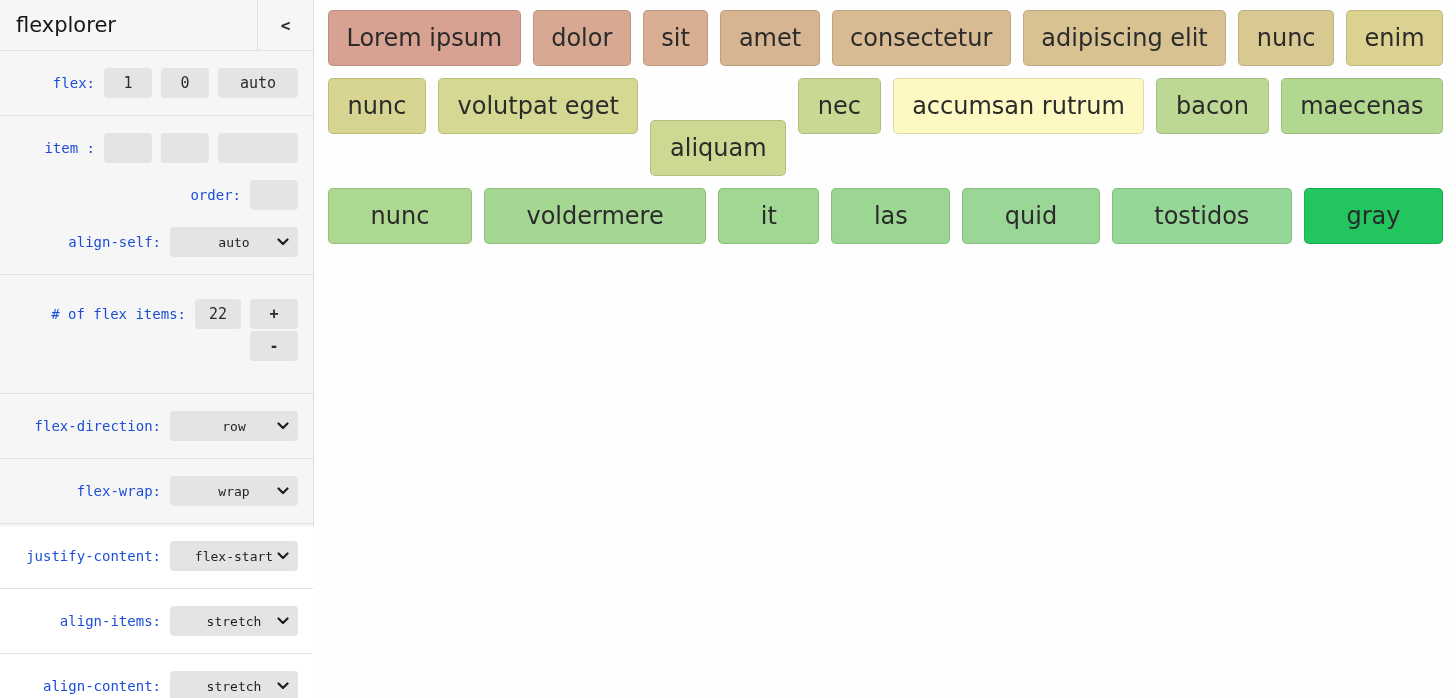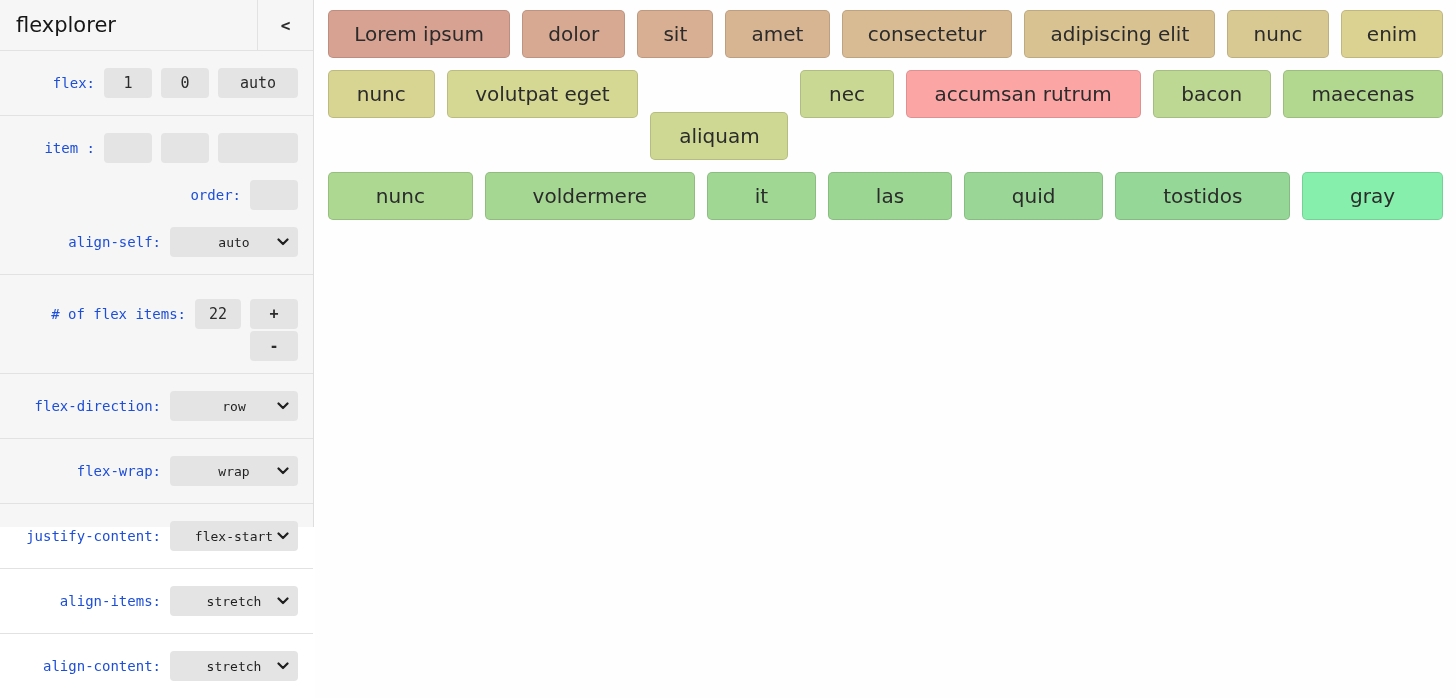--- a/index.html
+++ b/index.html
@@ -96,27 +96,27 @@
   .main {
     position: absolute; left: 315px; top: 0; right: 0; bottom: 0;
     background: #fefefe;
     padding: 4px 7px;
     display: flex; flex-direction: column;
   }
   .flex-line { display: flex; width: 100%; }
   .flex-item {
     flex: 1 0 auto;
     margin: 6px;
-    height: 48px;
+    height: 56px;
     border: 1px solid rgba(0,0,0,0.12);
     border-radius: 5px;
     display: flex; align-items: center; justify-content: center;
     padding: 0 17px;
     font-family: "DejaVu Sans", "Liberation Sans", sans-serif;
-    font-size: 20px; color: #2b2b2b;
+    font-size: 24px; color: #2b2b2b;
     white-space: nowrap;
   }
 </style>
 </head>
 <body>
 
 <div class="sidebar">
 
   <div class="sidebar-header">
     <div class="app-title">flexplorer</div>
@@ -149,21 +149,21 @@
       <span class="ctl-label">align-self:</span>
       <div class="select-box">
         <span>auto</span>
         <svg class="chev" width="12" height="8" viewBox="0 0 12 8">
             <path d="M1.5 1.5 L6 6 L10.5 1.5" stroke="#1f1f1f" stroke-width="2.2" fill="none" stroke-linecap="round" stroke-linejoin="round"></path>
           </svg>
       </div>
     </div>
   </div>
 
-  <div class="section" style="padding-top:24px; padding-bottom:12px;">
+  <div class="section" style="padding-top:24px; padding-bottom:32px;">
     <div class="count-row">
       <span class="ctl-label"># of flex items:</span>
       <input class="tb w46" value="22" style="">
       <div class="btn-stack">
         <button class="sq-btn">+</button>
         <button class="sq-btn">-</button>
       </div>
     </div>
   </div>
 
@@ -238,26 +238,26 @@
       <div class="flex-item" style="background: rgb(216, 187, 146);">consectetur</div>
       <div class="flex-item" style="background: rgb(216, 194, 146);">adipiscing elit</div>
       <div class="flex-item" style="background: rgb(216, 200, 146);">nunc</div>
       <div class="flex-item" style="background: rgb(219, 209, 145);">enim</div>
     </div>
     <div class="flex-line">
       <div class="flex-item" style="background: rgb(216, 212, 146);">nunc</div>
       <div class="flex-item" style="background: rgb(213, 216, 146);">volutpat eget</div>
       <div class="flex-item" style="background: rgb(207, 216, 146); margin-top: 48px;">aliquam</div>
       <div class="flex-item" style="background: rgb(201, 216, 146); text-align: center;">nec</div>
-      <div class="flex-item" style="background: #fca5a5;">accumsan rutrum</div>
+      <div class="flex-item" style="background: #fef9c3;">accumsan rutrum</div>
       <div class="flex-item" style="background: rgb(188, 216, 146);">bacon</div>
       <div class="flex-item" style="background: rgb(178, 216, 144);">maecenas</div>
     </div>
     <div class="flex-line">
       <div class="flex-item" style="background: rgb(172, 216, 145);">nunc</div>
       <div class="flex-item" style="background: rgb(165, 215, 146);">voldermere</div>
       <div class="flex-item" style="background: rgb(159, 215, 147);">it</div>
       <div class="flex-item" style="background: rgb(155, 214, 147);">las</div>
       <div class="flex-item" style="background: rgb(154, 214, 149);">quid</div>
       <div class="flex-item" style="background: rgb(149, 215, 150);">tostidos</div>
-      <div class="flex-item" style="background: #86efac;">gray</div>
+      <div class="flex-item" style="background: #22c55e;">gray</div>
     </div>
   </div>
 
 </body></html>

